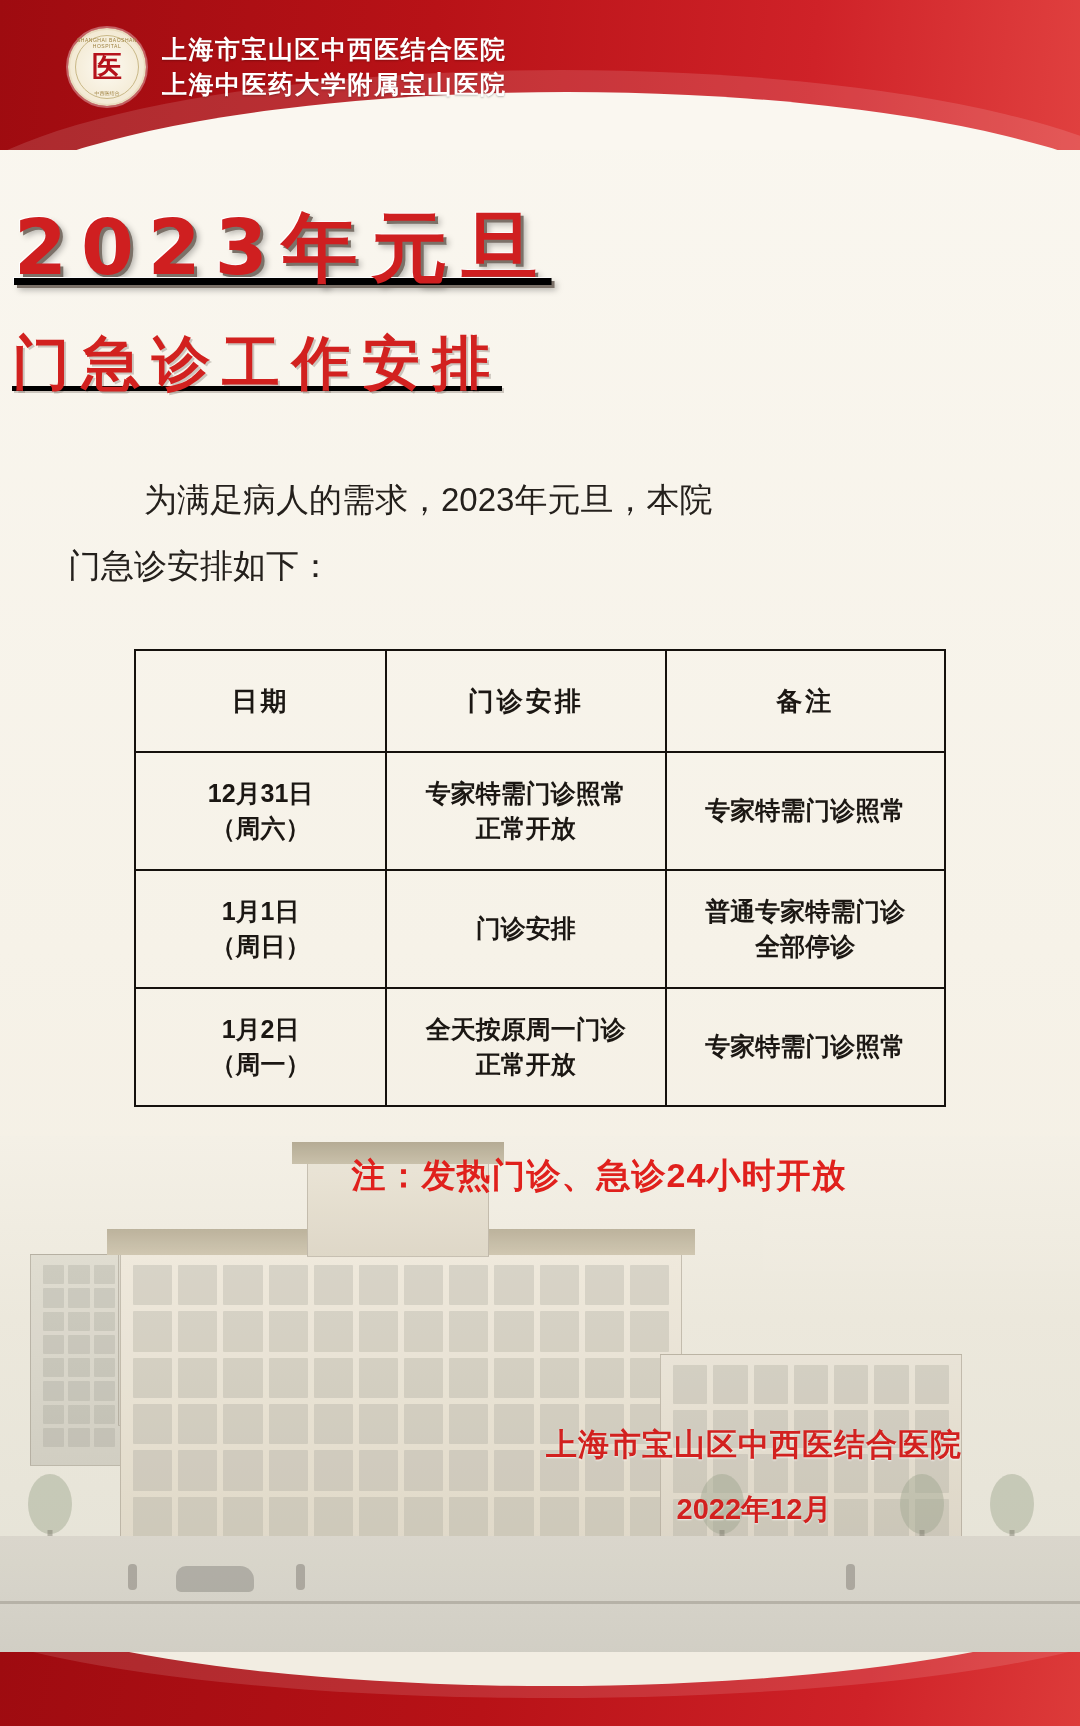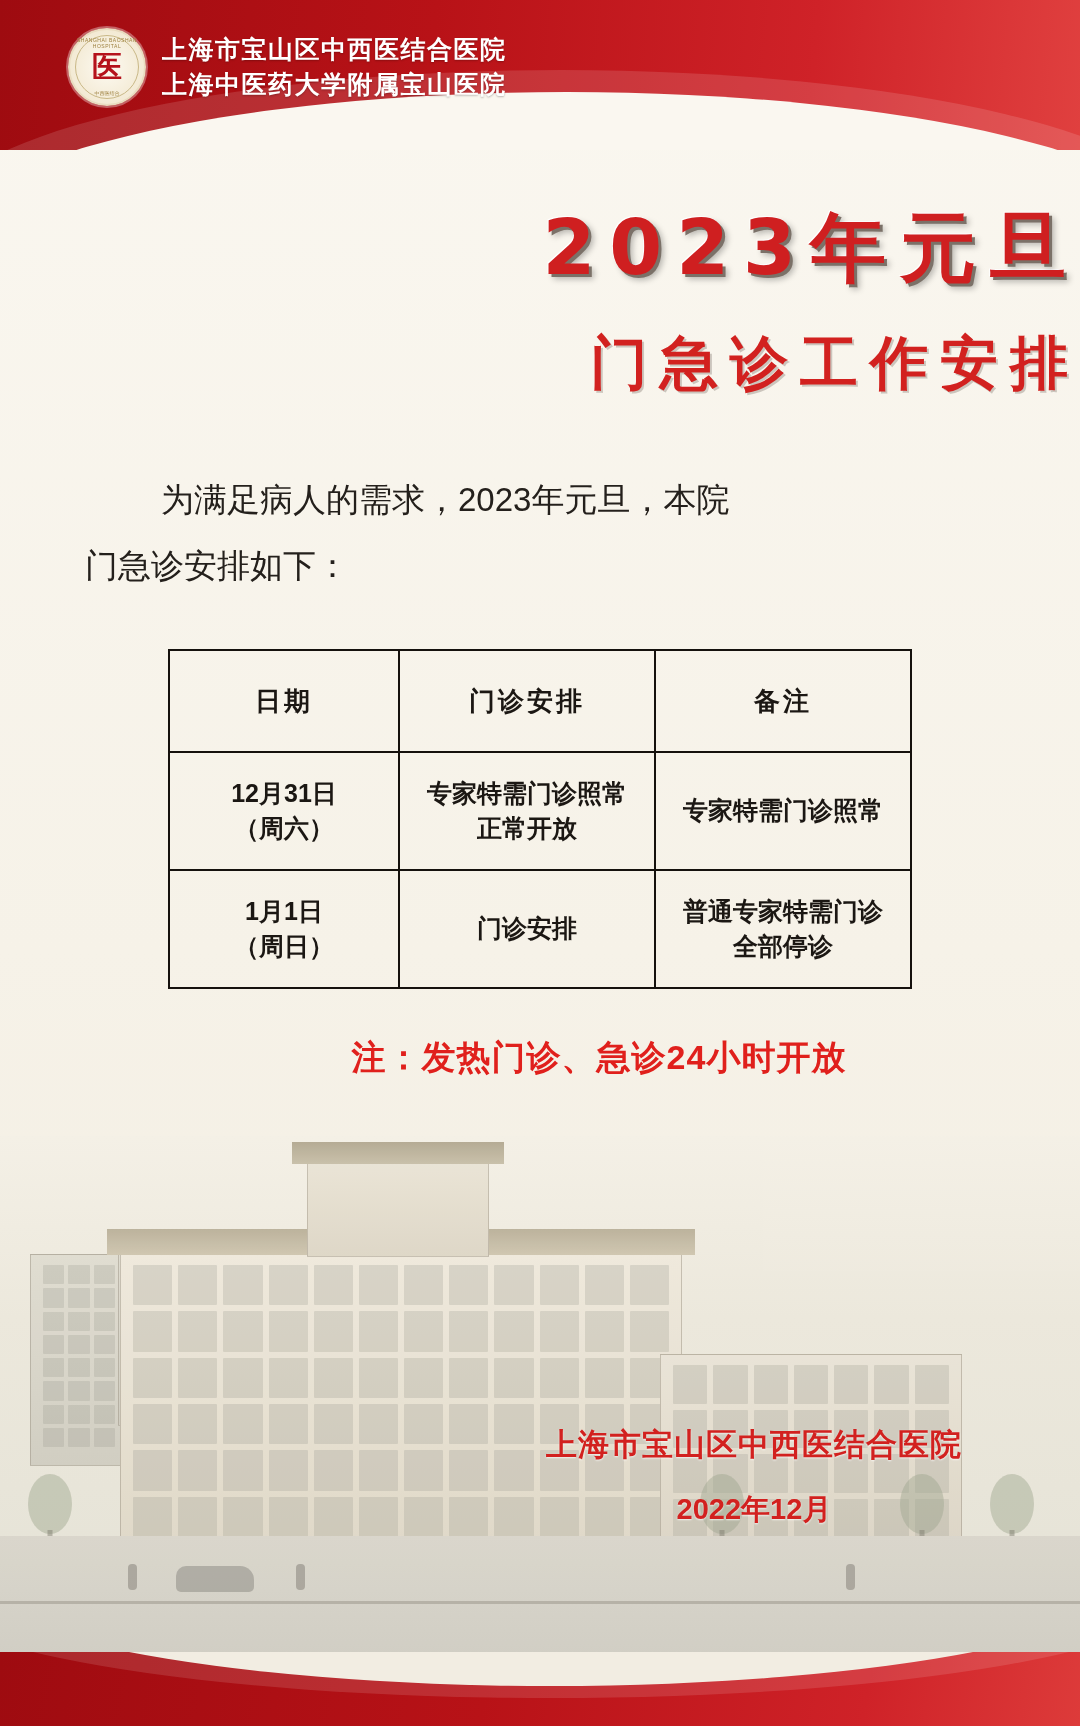--- a/index.html
+++ b/index.html
@@ -111,21 +111,22 @@
     letter-spacing: 1.5px;
     line-height: 1.42;
     text-shadow: 0 1px 2px rgba(0,0,0,0.25);
   }
 
   
   .title-area {
     position: relative;
     z-index: 4;
     margin-top: 48px;
-    text-align: right;
+    text-align: left;
+    text-decoration: underline;
   }
   .title-main {
     font-size: 76px;
     font-weight: bold;
     letter-spacing: 14px;
     color: #cf1f20;
     text-shadow:
       3px 3px 0 #7b7168,
       5px 5px 6px rgba(0,0,0,0.28),
       -1px -1px 0 #ffffff;
@@ -140,34 +141,34 @@
     color: #d2211f;
     text-shadow: 2px 2px 0 rgba(120,110,100,0.35);
     font-family: "DejaVu Sans", "Liberation Sans", sans-serif;
     padding-left: 12px;
   }
 
   
   .intro {
     position: relative;
     z-index: 4;
-    margin: 64px 100px 0 85px;
+    margin: 64px 100px 0 68px;
     font-size: 33px;
     line-height: 2.0;
     color: #24201c;
     text-align: justify;
   }
   .intro .indent { padding-left: 76px; }
 
   
   .table-wrap {
     position: relative;
     z-index: 4;
     margin: 50px auto 0 auto;
-    width: 744px;
+    width: 812px;
   }
   table.schedule {
     width: 100%;
     border-collapse: collapse;
     table-layout: fixed;
   }
   table.schedule th,
   table.schedule td {
     border: 2px solid #15110d;
     text-align: center;
@@ -441,20 +442,33 @@
             <div>（周日）</div>
           </td>
           <td class="red">
             <div>门诊安排</div>
           </td>
           <td class="red">
             <div>普通专家特需门诊</div>
             <div>全部停诊</div>
           </td>
         </tr>
+        <tr>
+          <td>
+            <div>1月2日</div>
+            <div>（周一）</div>
+          </td>
+          <td>
+            <div>全天按原周一门诊</div>
+            <div>正常开放</div>
+          </td>
+          <td>
+            <div>专家特需门诊照常</div>
+          </td>
+        </tr>
       </tbody>
     </table>
   </div>
 
   <div class="note">注：发热门诊、急诊24小时开放</div>
 
   <div class="scene">
     <div class="sky"></div>
 
     <div class="bldg far-left">

